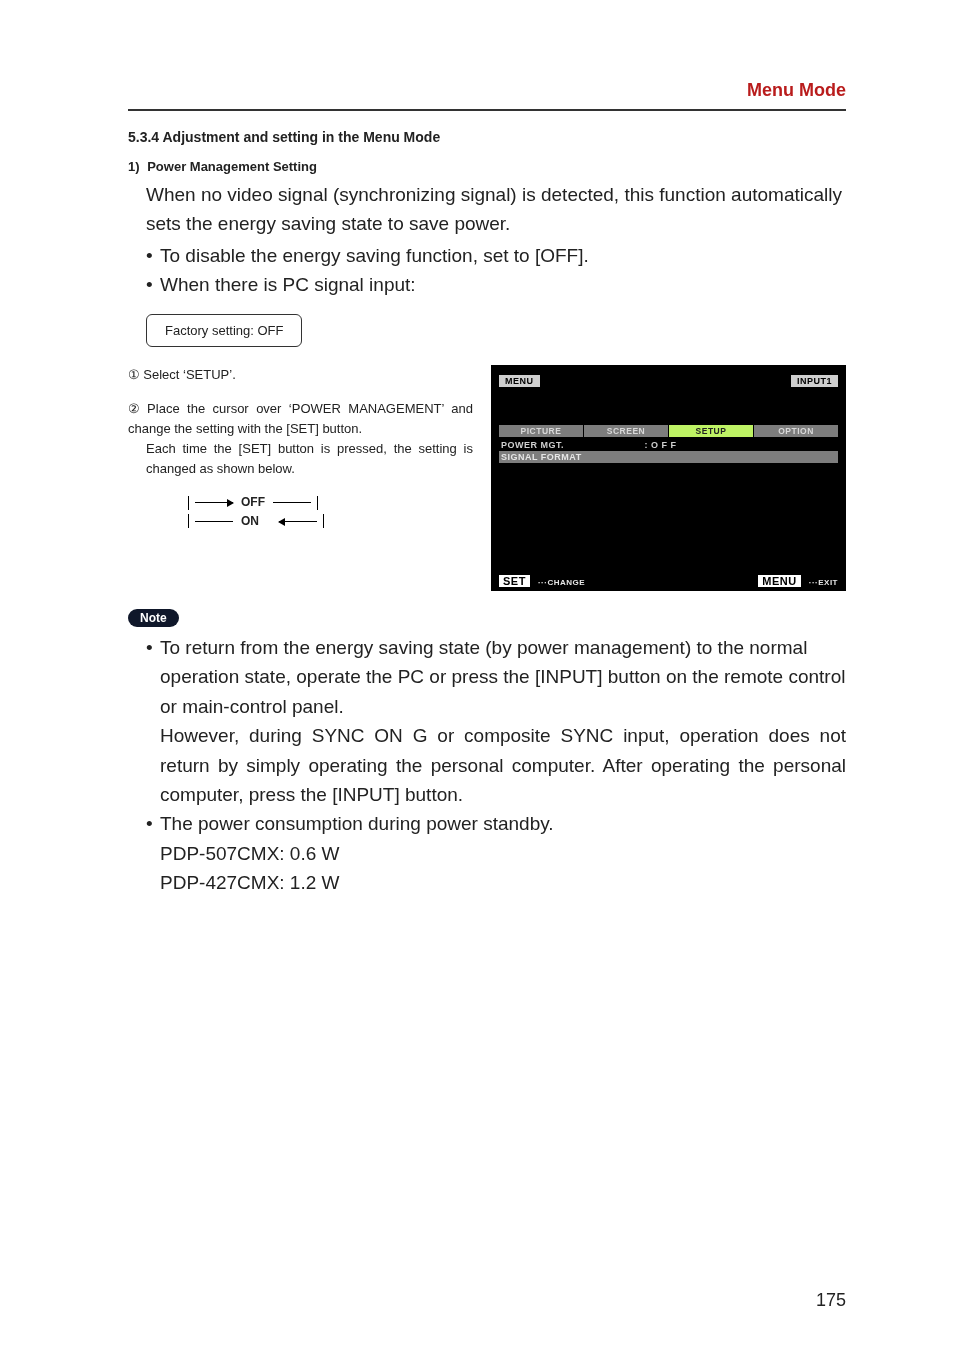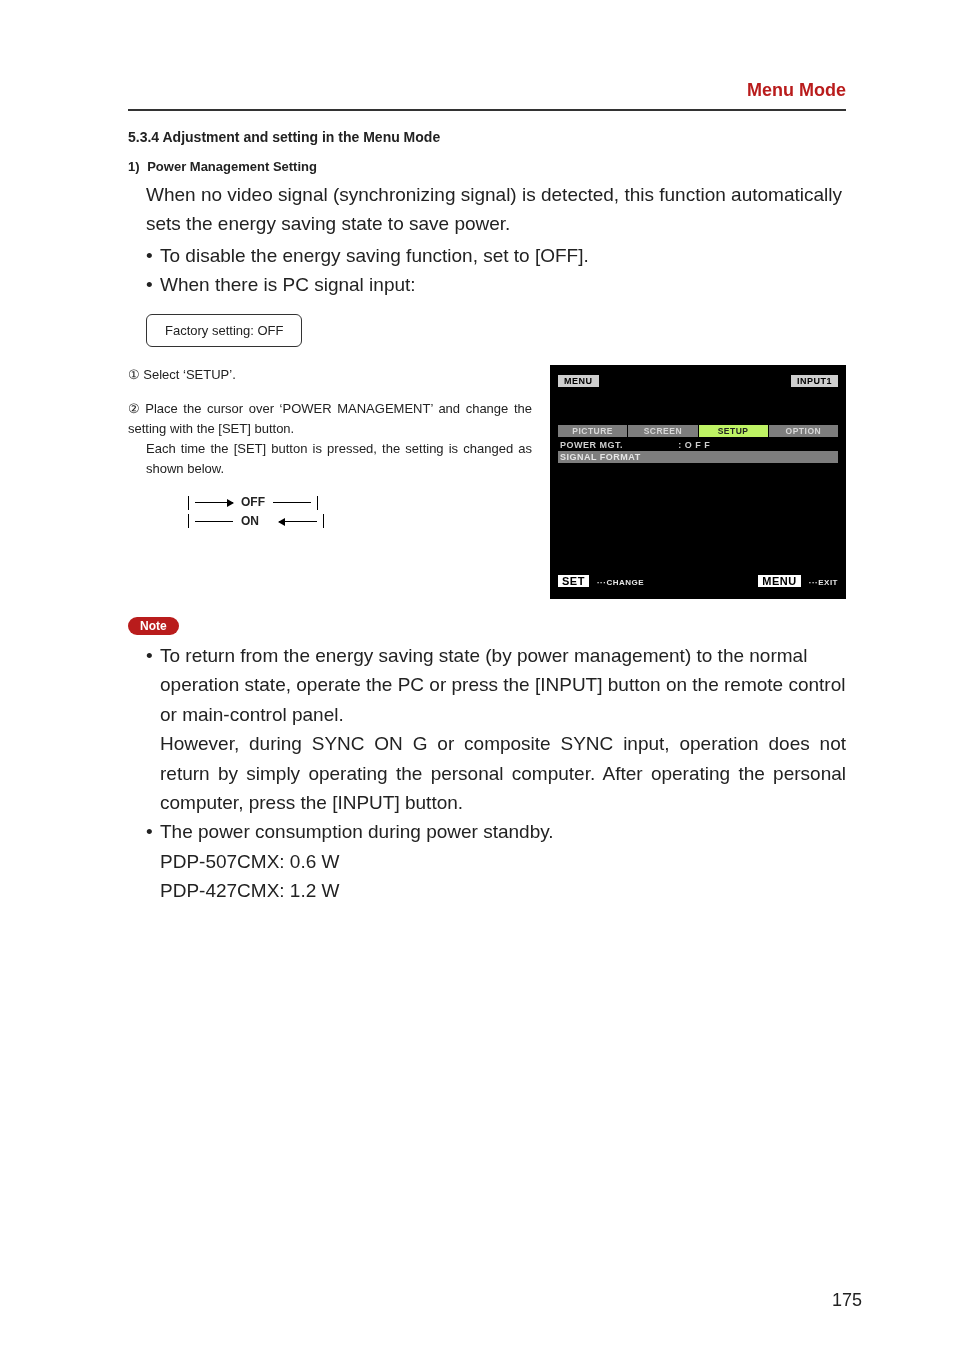--- a/index.html
+++ b/index.html
@@ -22,36 +22,36 @@
   .step { margin-bottom: 14px; text-align: justify; }
   .step-sub { padding-left: 18px; text-align: justify; }
   .cycle-diagram { margin: 10px 0 0 60px; }
   .cycle-row { display: flex; align-items: center; gap: 6px; }
   .cycle-arrow-h { border-top: 1.5px solid #000; width: 38px; height: 0; position: relative; }
   .arrow-right::after { content: ""; position: absolute; right: -1px; top: -4px; border-left: 7px solid #000; border-top: 4px solid transparent; border-bottom: 4px solid transparent; }
   .arrow-left::after { content: ""; position: absolute; left: -1px; top: -4px; border-right: 7px solid #000; border-top: 4px solid transparent; border-bottom: 4px solid transparent; }
   .cycle-label { font-weight: bold; font-size: 12px; padding: 0 2px; }
   .cycle-side { width: 0; height: 14px; border-left: 1.5px solid #000; }
   .cycle-wrap { display: inline-block; }
-  .osd-panel { width: 296px; background: #000; padding: 10px 8px 12px 8px; font-family: Arial, sans-serif; letter-spacing: 0.5px; color: #cfcfcf; font-size: 9px; font-weight: bold; }
+  .osd-panel { width: 355px; background: #000; padding: 10px 8px 4px 8px; font-family: Arial, sans-serif; letter-spacing: 0.5px; color: #cfcfcf; font-size: 9px; font-weight: bold; }
   .osd-top { display: flex; justify-content: space-between; margin-bottom: 6px; }
   .osd-chip { background: #cfcfcf; color: #000; padding: 1px 6px; }
   .osd-tabs { display: flex; gap: 1px; margin-bottom: 2px; }
   .osd-tab { flex: 1; background: #7d7d7d; color: #d9d9d9; text-align: center; padding: 1px 0; font-size: 8.5px; margin-top: 32px; }
   .osd-tab.active { background: #bef264; color: #222; }
   .osd-rows { min-height: 118px; }
   .osd-row { display: flex; padding: 1px 2px; }
   .osd-row.sel { background: #7d7d7d; color: #e6e6e6; }
   .osd-row .lab { flex: 1.5; }
   .osd-row .val { flex: 1; text-align: left; }
   .osd-row .pad { flex: 1; }
   .osd-bottom { display: flex; justify-content: space-between; margin-top: 18px; font-size: 8px; color: #e6e6e6; align-items: center; }
   .osd-btn { background: #ffffff; color: #000; padding: 0 4px; margin-right: 8px; font-size: 11px; }
-  .note-pill { display: inline-block; background: #b91c1c; color: #fff; font-weight: bold; font-size: 12px; border-radius: 10px; padding: 2px 12px; margin: 18px 0 6px 0; }
-  .page-num { position: absolute; bottom: 40px; right: 92px; font-size: 18px; }
+  .note-pill { display: inline-block; background: #0f172a; color: #fff; font-weight: bold; font-size: 12px; border-radius: 10px; padding: 2px 12px; margin: 18px 0 6px 0; }
+  .page-num { position: absolute; bottom: 40px; right: 108px; font-size: 18px; }
 </style>
 </head>
 <body>
 
 <div class="page">
 
   <div class="section-title">Menu Mode</div>
   <hr class="hr">
 
   <div class="subsection-heading">5.3.4 Adjustment and setting in the Menu Mode</div>

